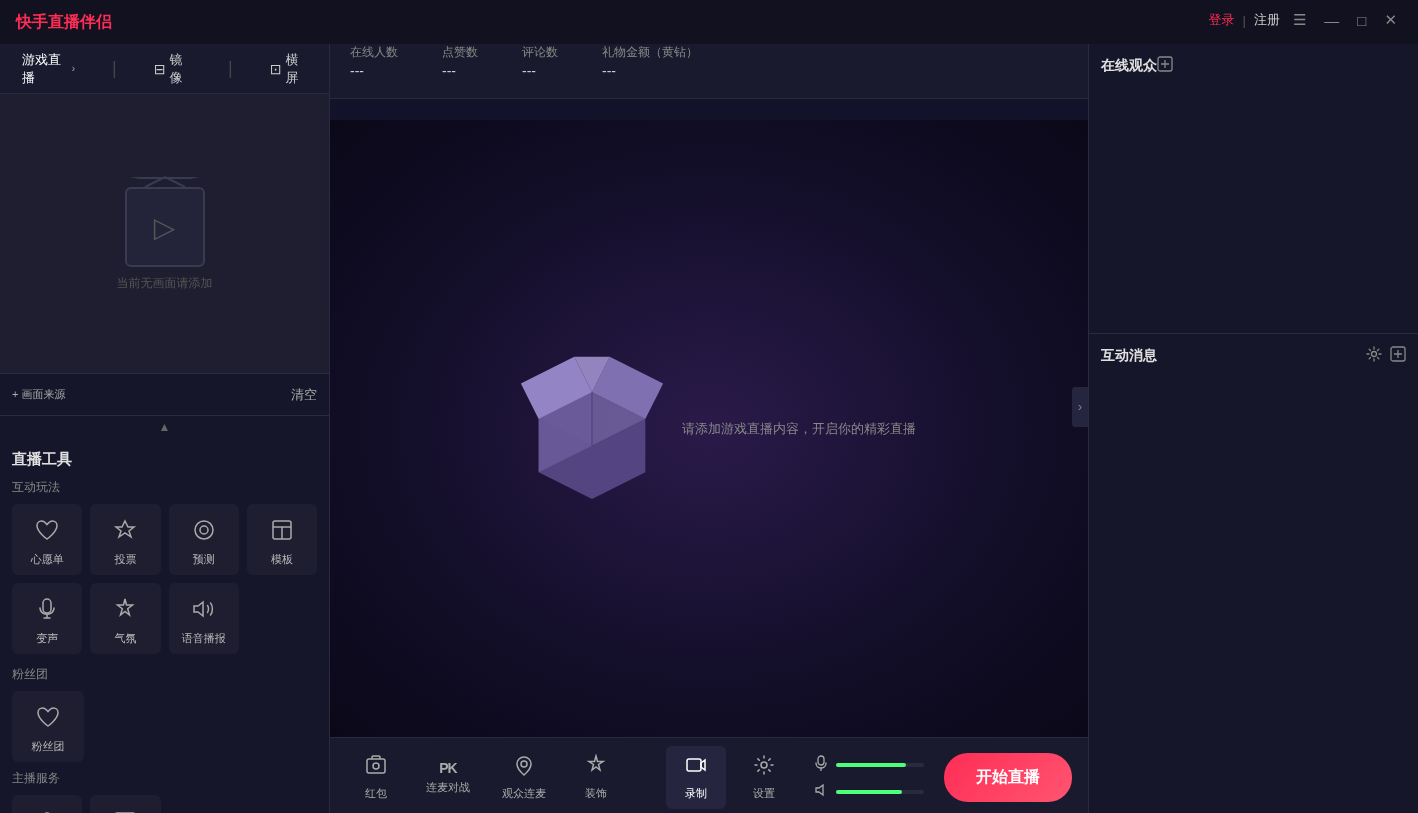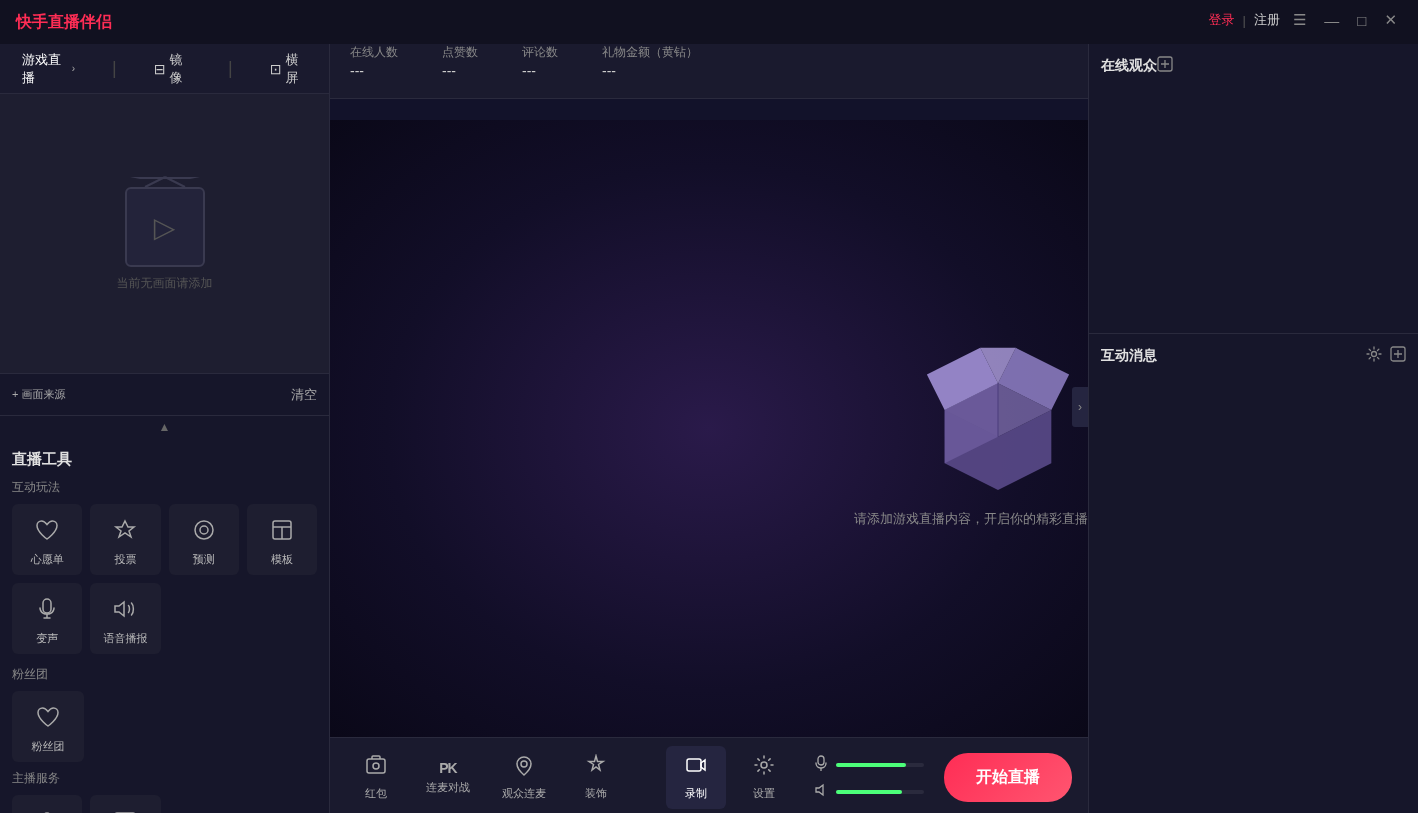--- a/index.html
+++ b/index.html
@@ -256,22 +256,22 @@
       gap: 2px;
     }
     .stat-label { font-size: 12px; color: #888; }
     .stat-value { font-size: 14px; color: #ccc; }
 
     
     #video-area {
       flex: 1;
       background: radial-gradient(ellipse at center, #2a1a4a 0%, #120e28 60%, #0a0818 100%);
       display: flex;
-      flex-direction: column;
-      align-items: flex-end;
+      flex-direction: row;
+      align-items: center;
       justify-content: center;
       position: relative;
       margin-top: 21px;
     }
 
     
     .box-illustration {
       width: 180px;
       height: 160px;
       margin-bottom: 20px;
@@ -531,20 +531,28 @@
             <svg width="24" height="24" viewBox="0 0 24 24" fill="none">
                 <path d="M12 2C9.8 2 8 3.8 8 6V12C8 14.2 9.8 16 12 16C14.2 16 16 14.2 16 12V6C16 3.8 14.2 2 12 2Z" stroke="#aaa" stroke-width="1.5"></path>
                 <path d="M5 11C5 11 5 17 12 17C19 17 19 11 19 11" stroke="#aaa" stroke-width="1.5" stroke-linecap="round"></path>
                 <path d="M9 21H15" stroke="#aaa" stroke-width="1.5" stroke-linecap="round"></path>
                 <path d="M12 17V21" stroke="#aaa" stroke-width="1.5"></path>
               </svg>
           </div>
           <span class="tool-label">变声</span>
         </div>
 
+        <div class="tool-item">
+          <div class="tool-icon">
+            <svg width="24" height="24" viewBox="0 0 24 24" fill="none">
+                <path d="M12 2L13.5 8H19.5L14.7 11.7L16.5 18L12 14.5L7.5 18L9.3 11.7L4.5 8H10.5L12 2Z" stroke="#aaa" stroke-width="1.5" fill="none"></path>
+              </svg>
+          </div>
+          <span class="tool-label">气氛</span>
+        </div>
 
         <div class="tool-item">
           <div class="tool-icon">
             <svg width="24" height="24" viewBox="0 0 24 24" fill="none">
                 <path d="M11 5L6 9H2V15H6L11 19V5Z" stroke="#aaa" stroke-width="1.5" fill="none"></path>
                 <path d="M15.5 8.5C16.8 9.8 16.8 14.2 15.5 15.5" stroke="#aaa" stroke-width="1.5" stroke-linecap="round"></path>
                 <path d="M18.5 6C21 8.5 21 15.5 18.5 18" stroke="#aaa" stroke-width="1.5" stroke-linecap="round"></path>
               </svg>
           </div>
           <span class="tool-label">语音播报</span>

